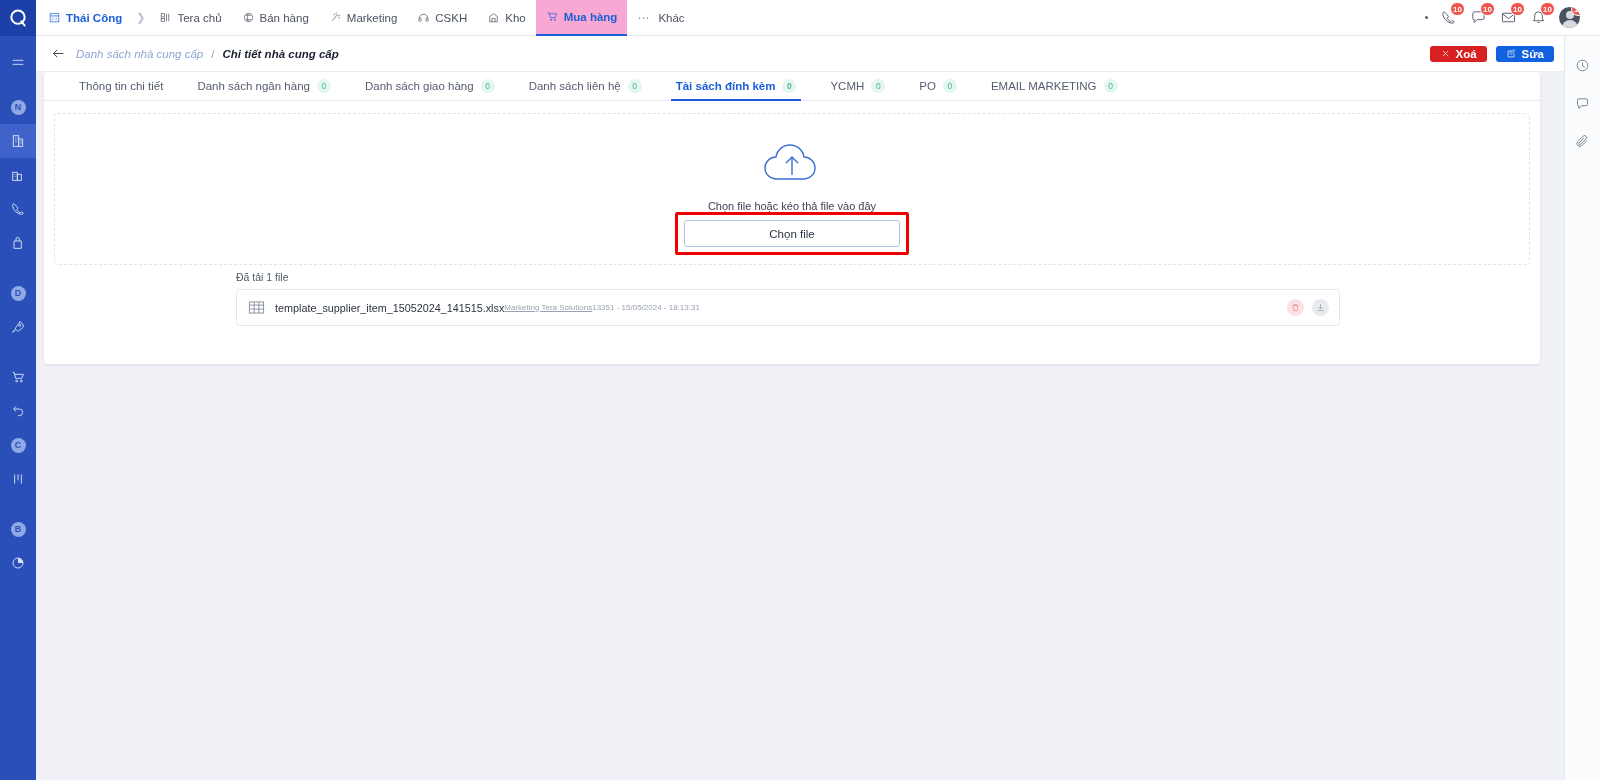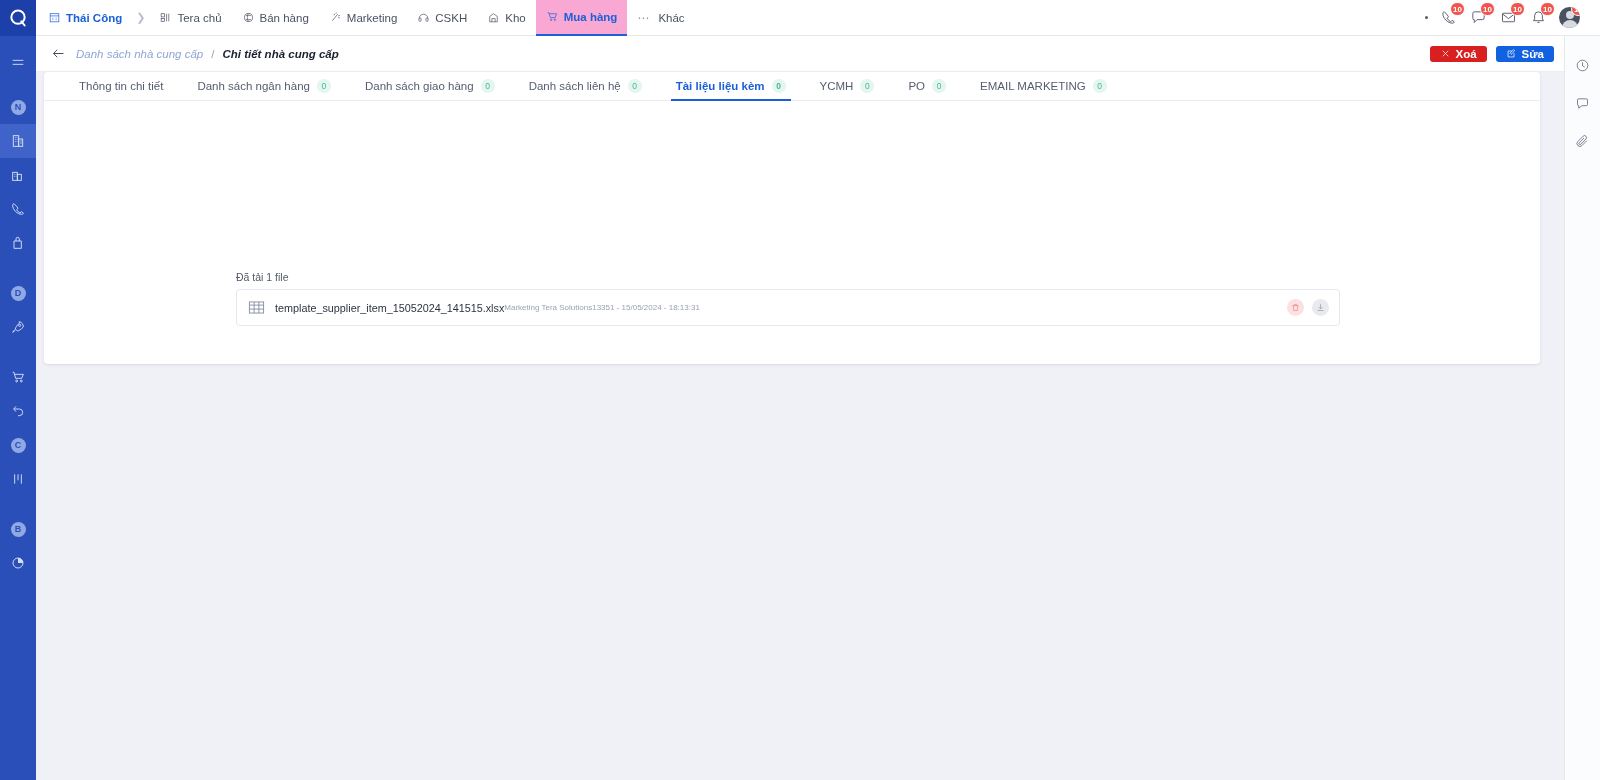--- a/index.html
+++ b/index.html
@@ -165,21 +165,21 @@
   }
   #file-row {
     position: absolute; left: 236px; top: 289px; width: 1104px; height: 37px;
     border: 1px solid #e6e8ef; border-radius: 4px;
     background: #fff; display: flex; align-items: center; padding: 0 10px;
   }
   #file-icon { width: 20px; height: 20px; margin-right: 8px; flex: 0 0 auto; }
   #file-icon svg { width: 19px; height: 19px; stroke: #7f889b; fill: none; stroke-width: 1.1; }
   #file-meta { display: flex; gap: 0px; }
   #file-name { font-size: 10.8px; color: #2c3342; line-height: 12px; }
-  #file-sub { font-size: 8px; color: #9aa2b2; line-height: 11px; }
+  #file-sub { font-size: 8px; color: #9aa2b2; line-height: 11px; text-decoration: underline; }
   #file-date { font-size: 8px; color: #9aa2b2; line-height: 11px; }
   #file-actions { margin-left: auto; display: flex; gap: 8px; align-items:center; }
   .circ-btn {
     width: 17px; height: 17px; border-radius: 50%;
     display: flex; align-items: center; justify-content: center; cursor: pointer;
   }
   #btn-file-delete { background: #fbe1e1; }
   #btn-file-delete svg { width: 9px; height: 9px; stroke: #e06666; fill: none; stroke-width: 1.3; }
   #btn-file-download { background: #e8eaef; }
   #btn-file-download svg { width: 9px; height: 9px; stroke: #6c7484; fill: none; stroke-width: 1.3; }
@@ -417,37 +417,53 @@
     </div>
     <div class="tab">
       <span>Danh sách giao hàng</span>
       <span class="tab-badge">0</span>
     </div>
     <div class="tab">
       <span>Danh sách liên hệ</span>
       <span class="tab-badge">0</span>
     </div>
     <div class="tab active">
-      <span>Tài liệu liệu kèm</span>
+      <span>Tài sách đính kèm</span>
       <span class="tab-badge">0</span>
     </div>
     <div class="tab">
       <span>YCMH</span>
       <span class="tab-badge">0</span>
     </div>
     <div class="tab">
       <span>PO</span>
       <span class="tab-badge">0</span>
     </div>
     <div class="tab">
       <span>EMAIL MARKETING</span>
       <span class="tab-badge">0</span>
     </div>
   </div>
 
+  <div id="dropzone">
+    <div id="cloud-icon">
+      <svg viewBox="0 0 66 52">
+        <path d="M18 44c-7 0-12-5-12-11s5-11 11-11c1-7 7-12 14-12s13 5 14 12c6 0 11 5 11 11s-5 11-12 11z"></path>
+        <path d="M33 40V22"></path>
+        <path d="M27 28l6-6 6 6"></path>
+      </svg>
+    </div>
+    <div id="dz-text">Chọn file hoặc kéo thả file vào đây</div>
+    <div id="choose-file-wrap">
+      <button id="btn-choose-file">
+        <span>Chọn file</span>
+      </button>
+      <div id="highlight-box"></div>
+    </div>
+  </div>
 </div>
 
 <div id="uploaded-label">Đã tải 1 file</div>
 
 <div id="file-row">
   <div id="file-icon">
     <svg viewBox="0 0 24 24">
         <rect x="3" y="5" width="18" height="14"></rect>
         <path d="M3 9h18M3 14h18M9 5v14M15 5v14"></path>
       </svg>

